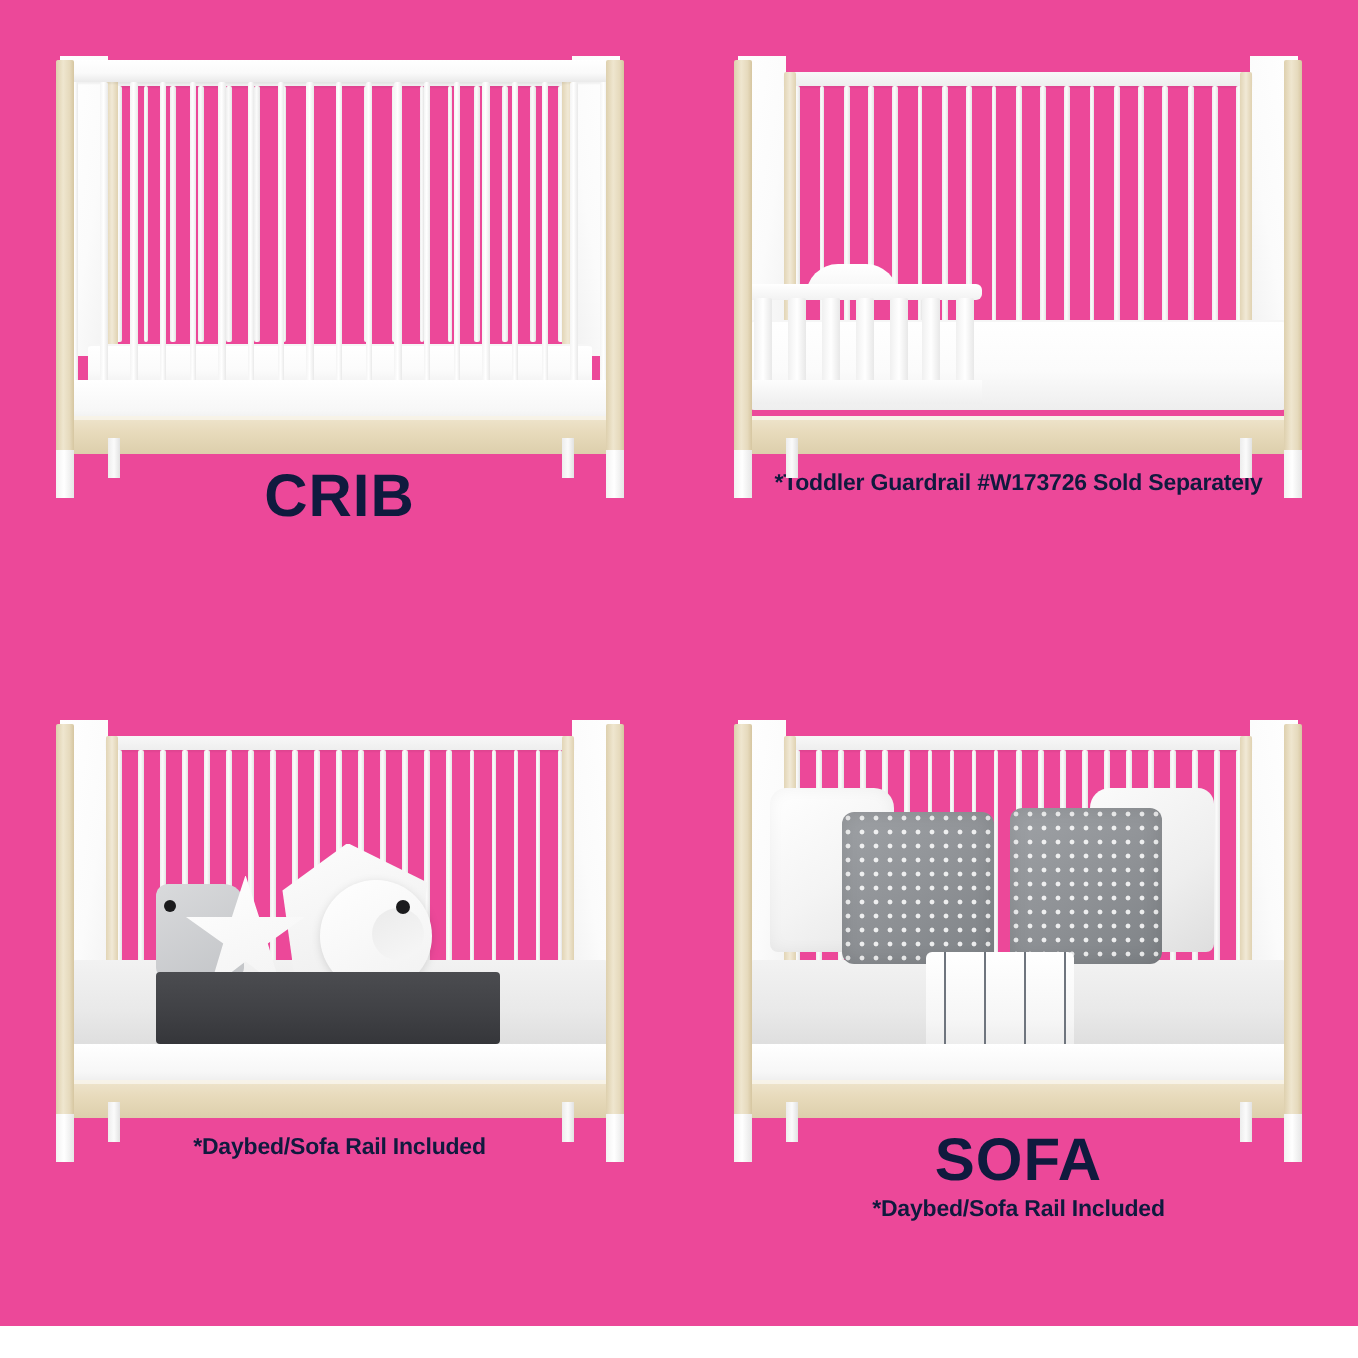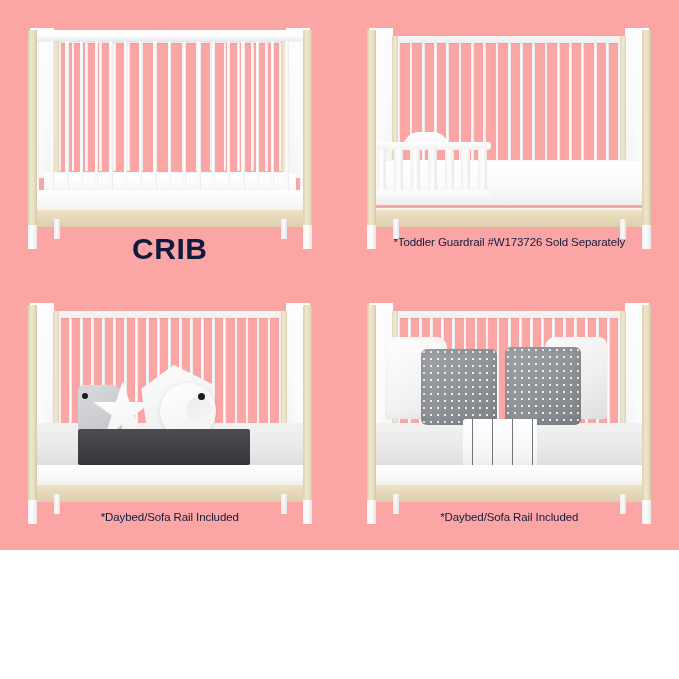--- a/index.html
+++ b/index.html
@@ -4,22 +4,22 @@
 <style>
   html,body{margin:0;padding:0;}
   body{
     width:679px;height:679px;
     background:#ffffff;
     font-family:"Liberation Sans", sans-serif;
     overflow:hidden;
   }
   .board{
     position:relative;
-    width:679px;height:550px;
-    background:#fca5a5;
+    width:679px;height:663px;
+    background:#ec4899;
     display:grid;
     grid-template-columns:1fr 1fr;
     grid-template-rows:1fr 1fr;
   }
   .cell{
     position:relative;
     display:flex;
     flex-direction:column;
     align-items:center;
     justify-content:flex-start;
@@ -42,20 +42,21 @@
     letter-spacing:.5px;
     line-height:1.05;
     white-space:nowrap;
   }
   .note{
     color:#101a3e;
     font-size:11.5px;
     margin-top:3px;
     letter-spacing:-.1px;
     white-space:nowrap;
+    font-weight:bold;
   }
 
   
   .frame{position:absolute;left:0;top:0;width:300px;height:215px;}
 
   
   .persp{
     position:absolute;left:10px;top:14px;width:24px;height:150px;
     background:linear-gradient(100deg,#ffffff 0%,#fbfbfb 60%,#f2f2f2 100%);
   }
@@ -463,17 +464,18 @@
         <div class="base"></div>
         <div class="post fl"></div>
         <div class="post fr"></div>
         <div class="leg bl"></div>
         <div class="leg br"></div>
         <div class="leg l"></div>
         <div class="leg r"></div>
       </div>
     </div>
     <div class="caption">
+      <div class="title">SOFA</div>
       <div class="note">*Daybed/Sofa Rail Included</div>
     </div>
   </div>
 
 </div>
 
 </body></html>

